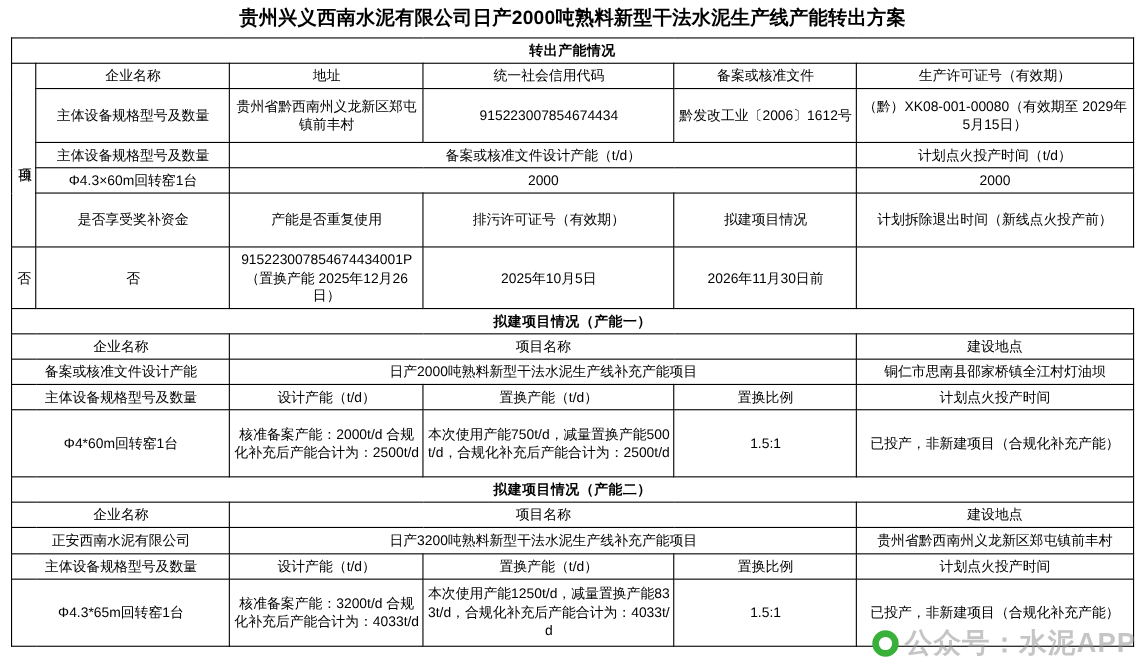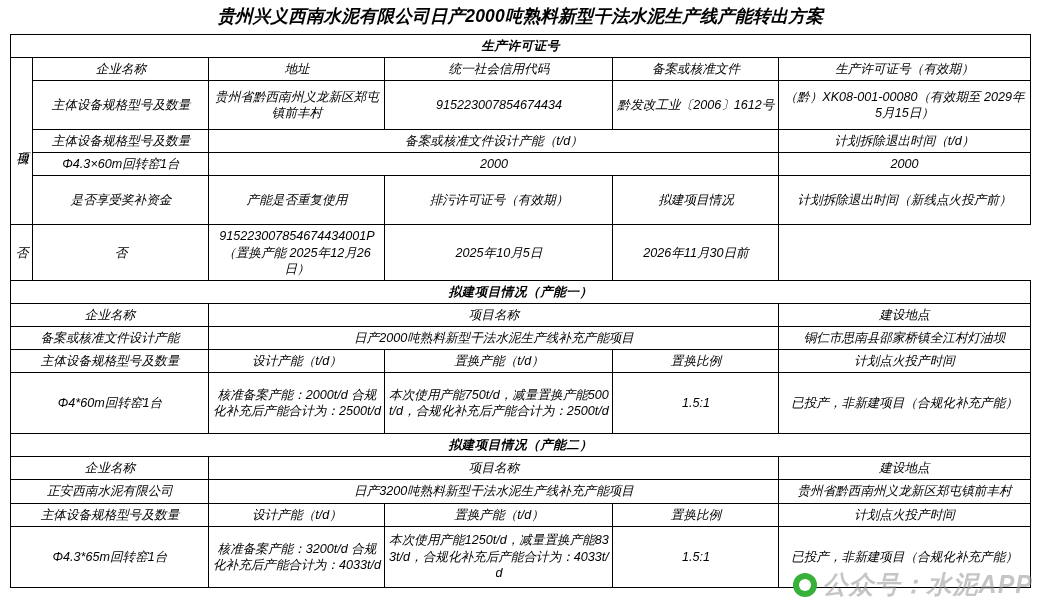--- a/index.html
+++ b/index.html
@@ -13,21 +13,20 @@
     font-family: "Liberation Sans", "DejaVu Sans", sans-serif;
     color: #000;
     position: relative;
     overflow: hidden;
   }
   .page {
     width: 1041px;
     height: 609px;
     position: relative;
     box-sizing: border-box;
-    font-style: italic;
   }
   .doc-title {
     text-align: center;
     font-size: 17.5px;
     font-weight: bold;
     letter-spacing: 0.2px;
     padding: 6px 0 7px 0;
     line-height: 1.2;
   }
   table.main {
@@ -118,21 +117,21 @@
       <col style="width:22px">
       <col style="width:176px">
       <col style="width:176px">
       <col style="width:228px">
       <col style="width:166px">
       <col style="width:251px">
     </colgroup>
     <tbody>
 
       <tr>
-        <td class="section" colspan="6">生产许可证号</td>
+        <td class="section" colspan="6">转出产能情况</td>
       </tr>
 
       <tr>
         <td class="vertlabel" rowspan="5"><span class="vtxt">项目</span></td>
         <td class="hdr">企业名称</td>
         <td class="hdr">地址</td>
         <td class="hdr">统一社会信用代码</td>
         <td class="hdr">备案或核准文件</td>
         <td class="hdr">生产许可证号（有效期）</td>
       </tr>
@@ -141,21 +140,21 @@
         <td class="tall">主体设备规格型号及数量</td>
         <td class="tall">贵州省黔西南州义龙新区郑屯镇前丰村</td>
         <td class="tall">915223007854674434</td>
         <td class="tall">黔发改工业〔2006〕1612号</td>
         <td class="tall">（黔）XK08-001-00080（有效期至 2029年5月15日）</td>
       </tr>
 
       <tr>
         <td>主体设备规格型号及数量</td>
         <td colspan="3">备案或核准文件设计产能（t/d）</td>
-        <td>计划拆除退出时间（t/d）</td>
+        <td>计划点火投产时间（t/d）</td>
       </tr>
 
       <tr>
         <td>Φ4.3×60m回转窑1台</td>
         <td colspan="3">2000</td>
         <td>2000</td>
       </tr>
 
       <tr>
         <td class="tall">是否享受奖补资金</td>

